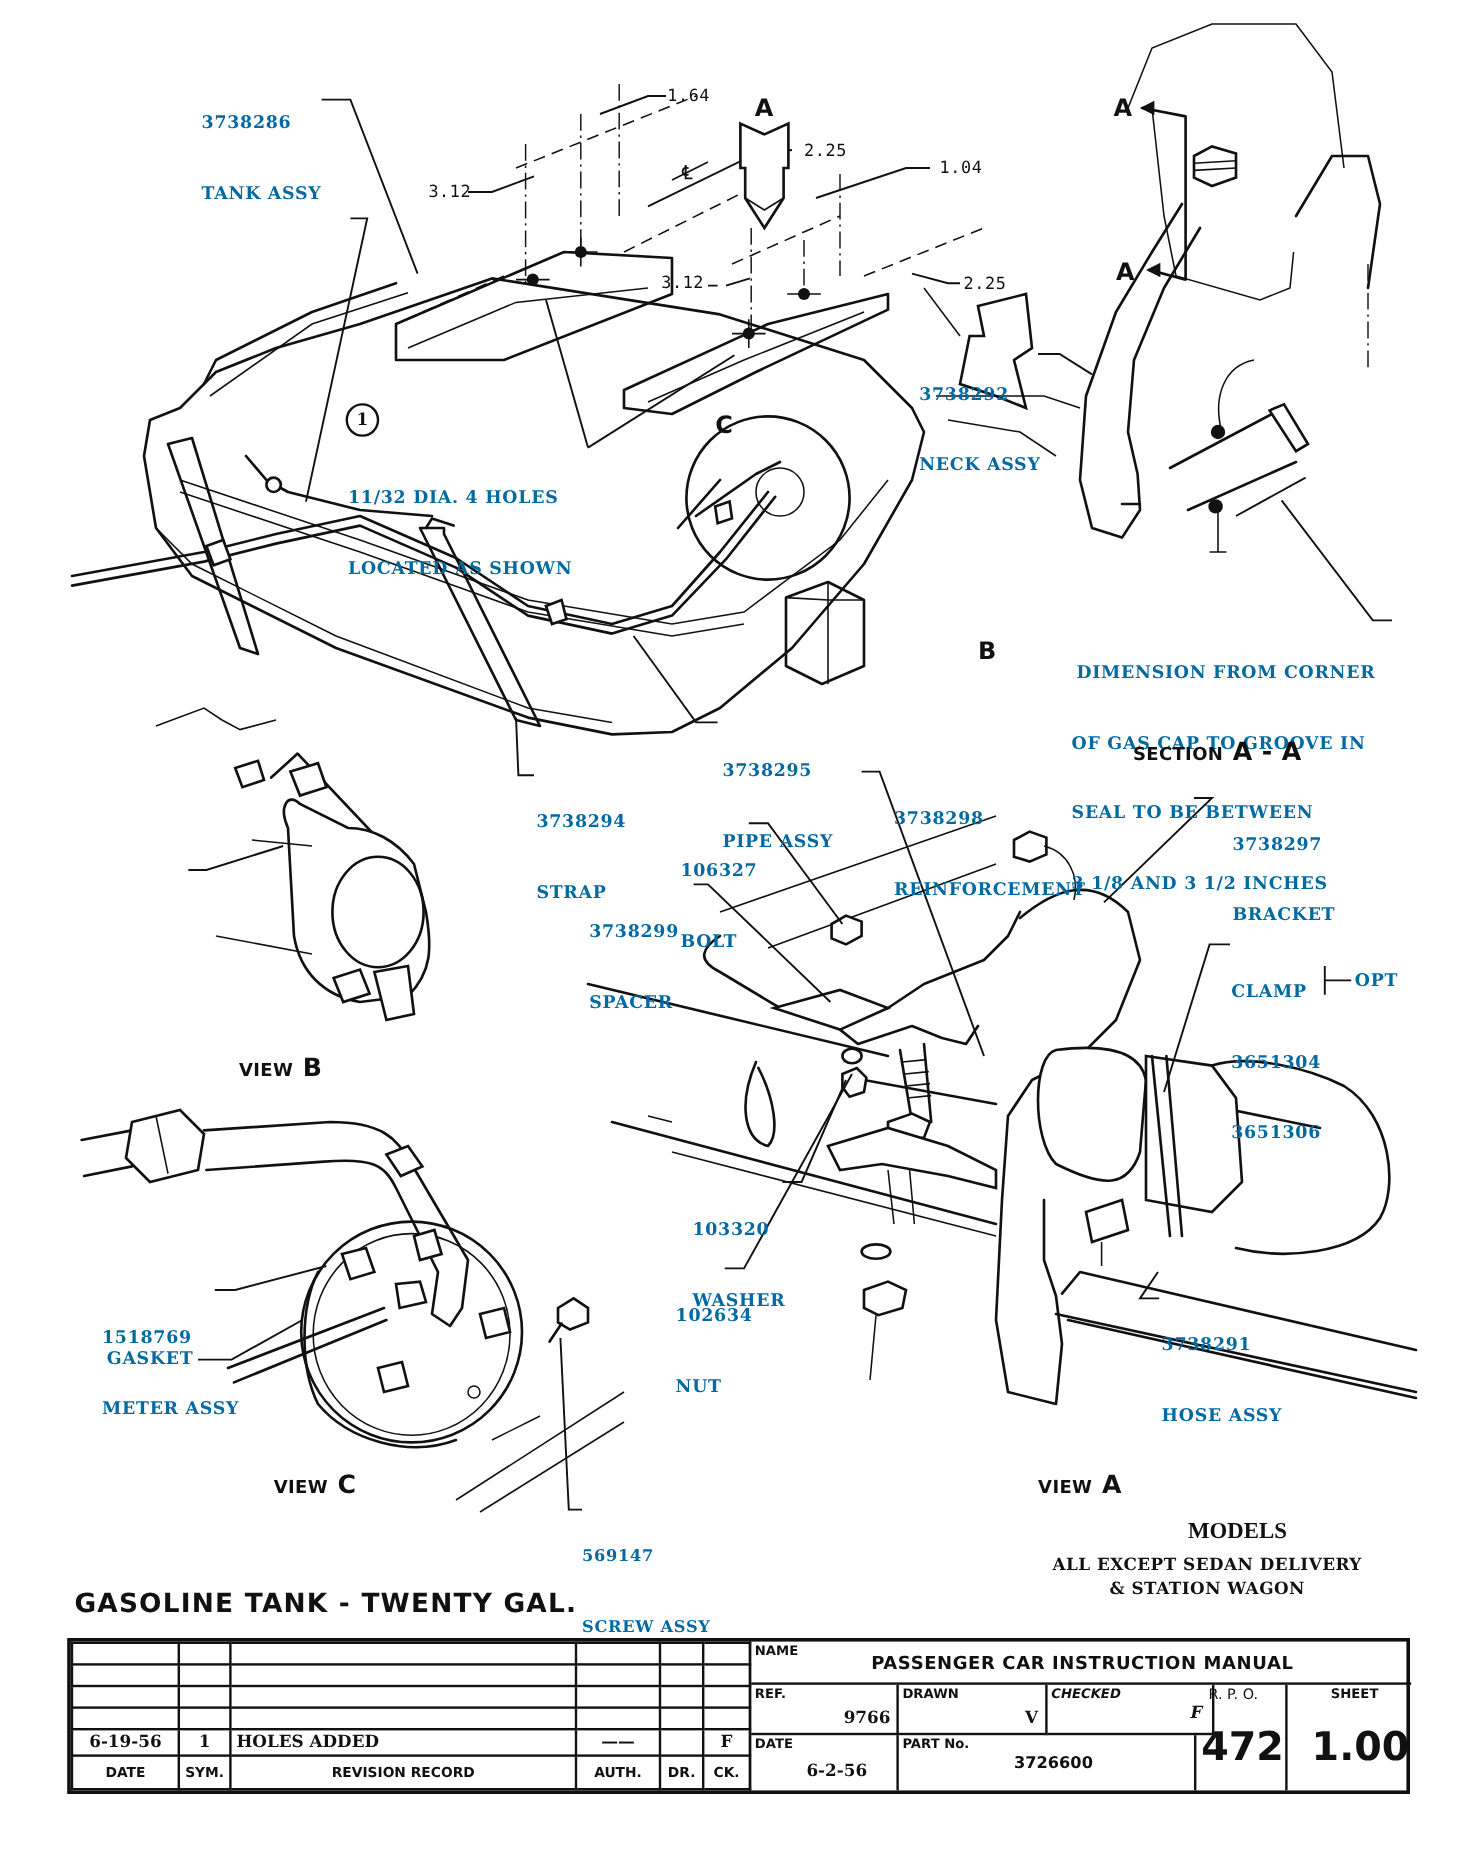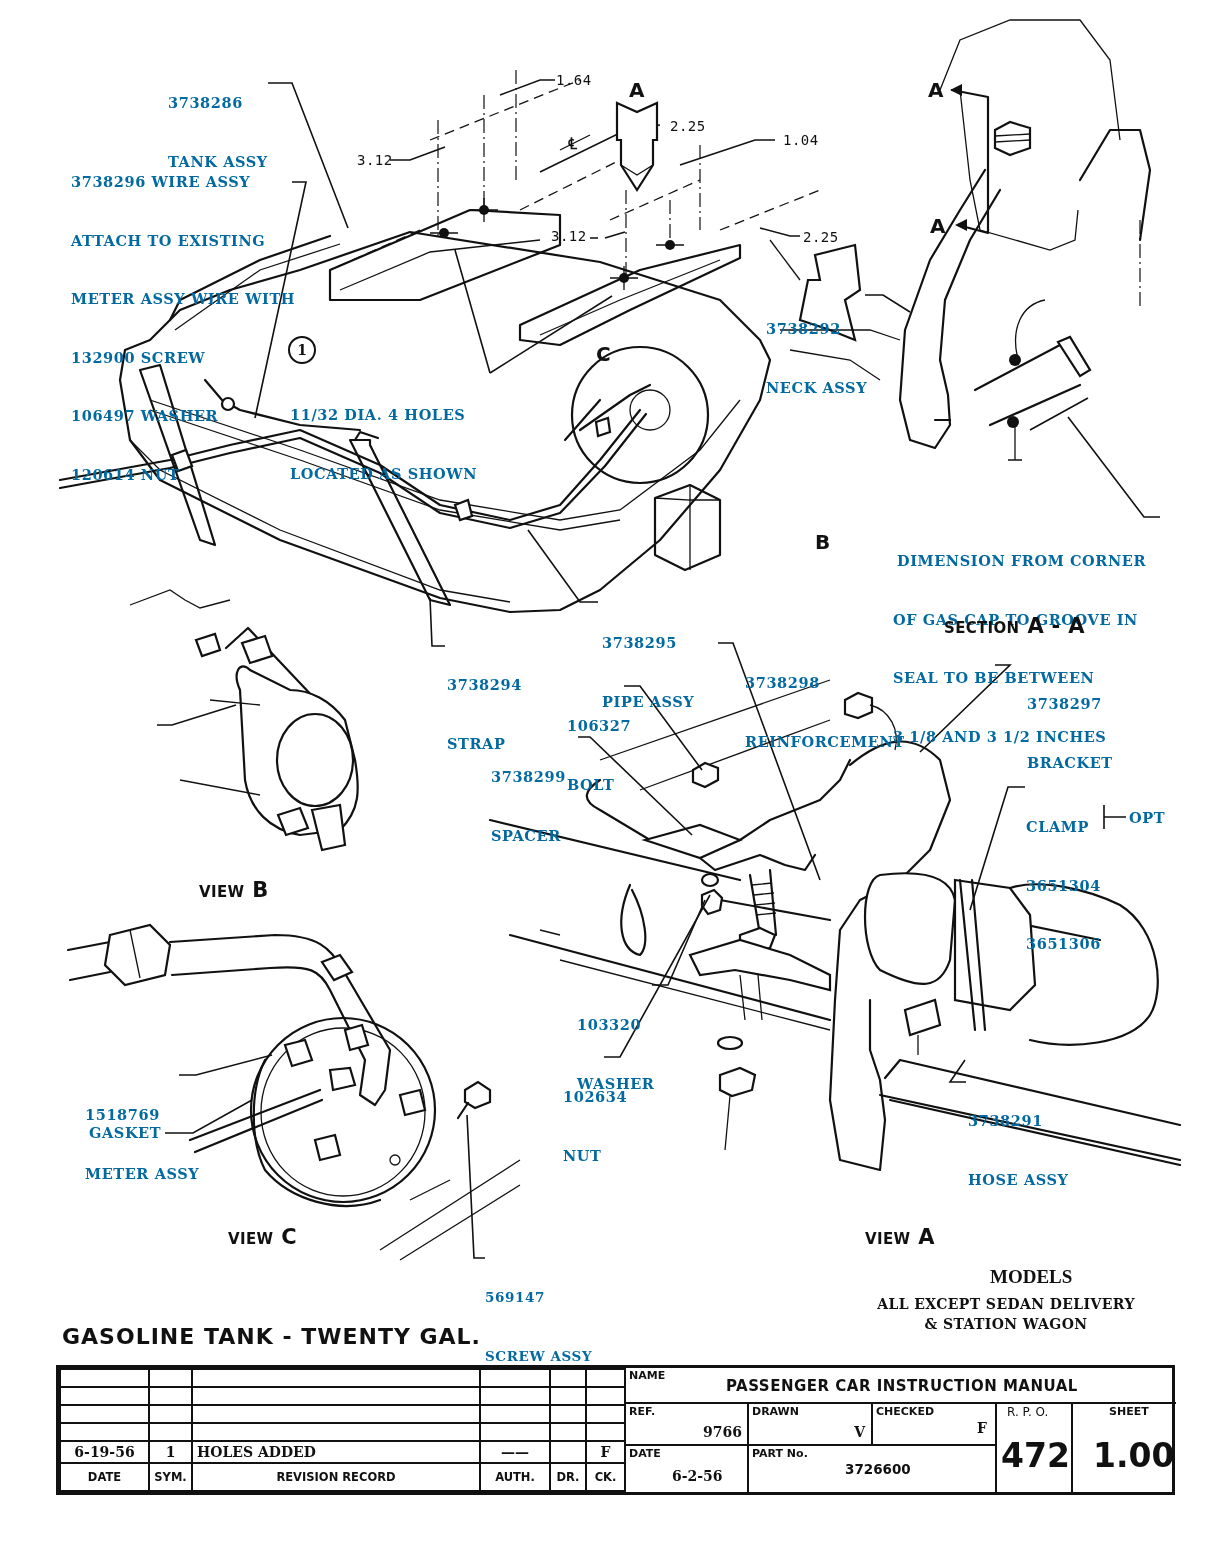--- a/index.html
+++ b/index.html
@@ -240,28 +240,20 @@
     </g>
 
     <path class="thin" d="M770 240 L800 280"></path>
   </svg>
 
   <div class="lbl" style="left:168px; top:54px;">
     <div>3738286</div>
     <div>TANK ASSY</div>
   </div>
 
-  <div class="lbl" style="left:71px; top:133px;">
-    <div>3738296 WIRE ASSY</div>
-    <div>ATTACH TO EXISTING</div>
-    <div>METER ASSY WIRE WITH</div>
-    <div>132900 SCREW</div>
-    <div>106497 WASHER</div>
-    <div>120614 NUT</div>
-  </div>
 
   <div class="circnum" style="left:288px; top:336px;">1</div>
   <div class="lbl" style="left:290px; top:366px;">
     <div>11/32 DIA. 4 HOLES</div>
     <div>LOCATED AS SHOWN</div>
   </div>
 
   <div class="dim" style="left:556px; top:72px;">1.64</div>
   <div class="dim" style="left:357px; top:152px;">3.12</div>
   <div class="dim" style="left:670px; top:118px;">2.25</div>
@@ -432,21 +424,21 @@
       <div class="cell" style="left:0; top:36px; width:123px; height:42px;">
         <span class="k">REF.</span>
         <span class="v" style="right:5px; top:20px;">9766</span>
       </div>
 
       <div class="cell" style="left:123px; top:36px; width:124px; height:42px;">
         <span class="k">DRAWN</span>
         <span class="v" style="right:6px; top:20px;">V</span>
       </div>
 
-      <div class="cell" style="left:247px; top:36px; width:124px; height:42px;">
+      <div class="cell" style="left:247px; top:36px; width:139px; height:42px;font-style:italic;">
         <span class="k">CHECKED</span>
         <span class="v" style="right:8px; top:16px;">F</span>
       </div>
 
       <div class="cell" style="left:0; top:78px; width:123px; height:46px; border-bottom:none;">
         <span class="k">DATE</span>
         <span class="v" style="left:46px; top:22px;">6-2-56</span>
       </div>
 
       <div class="cell" style="left:123px; top:78px; width:248px; height:46px; border-bottom:none;">

